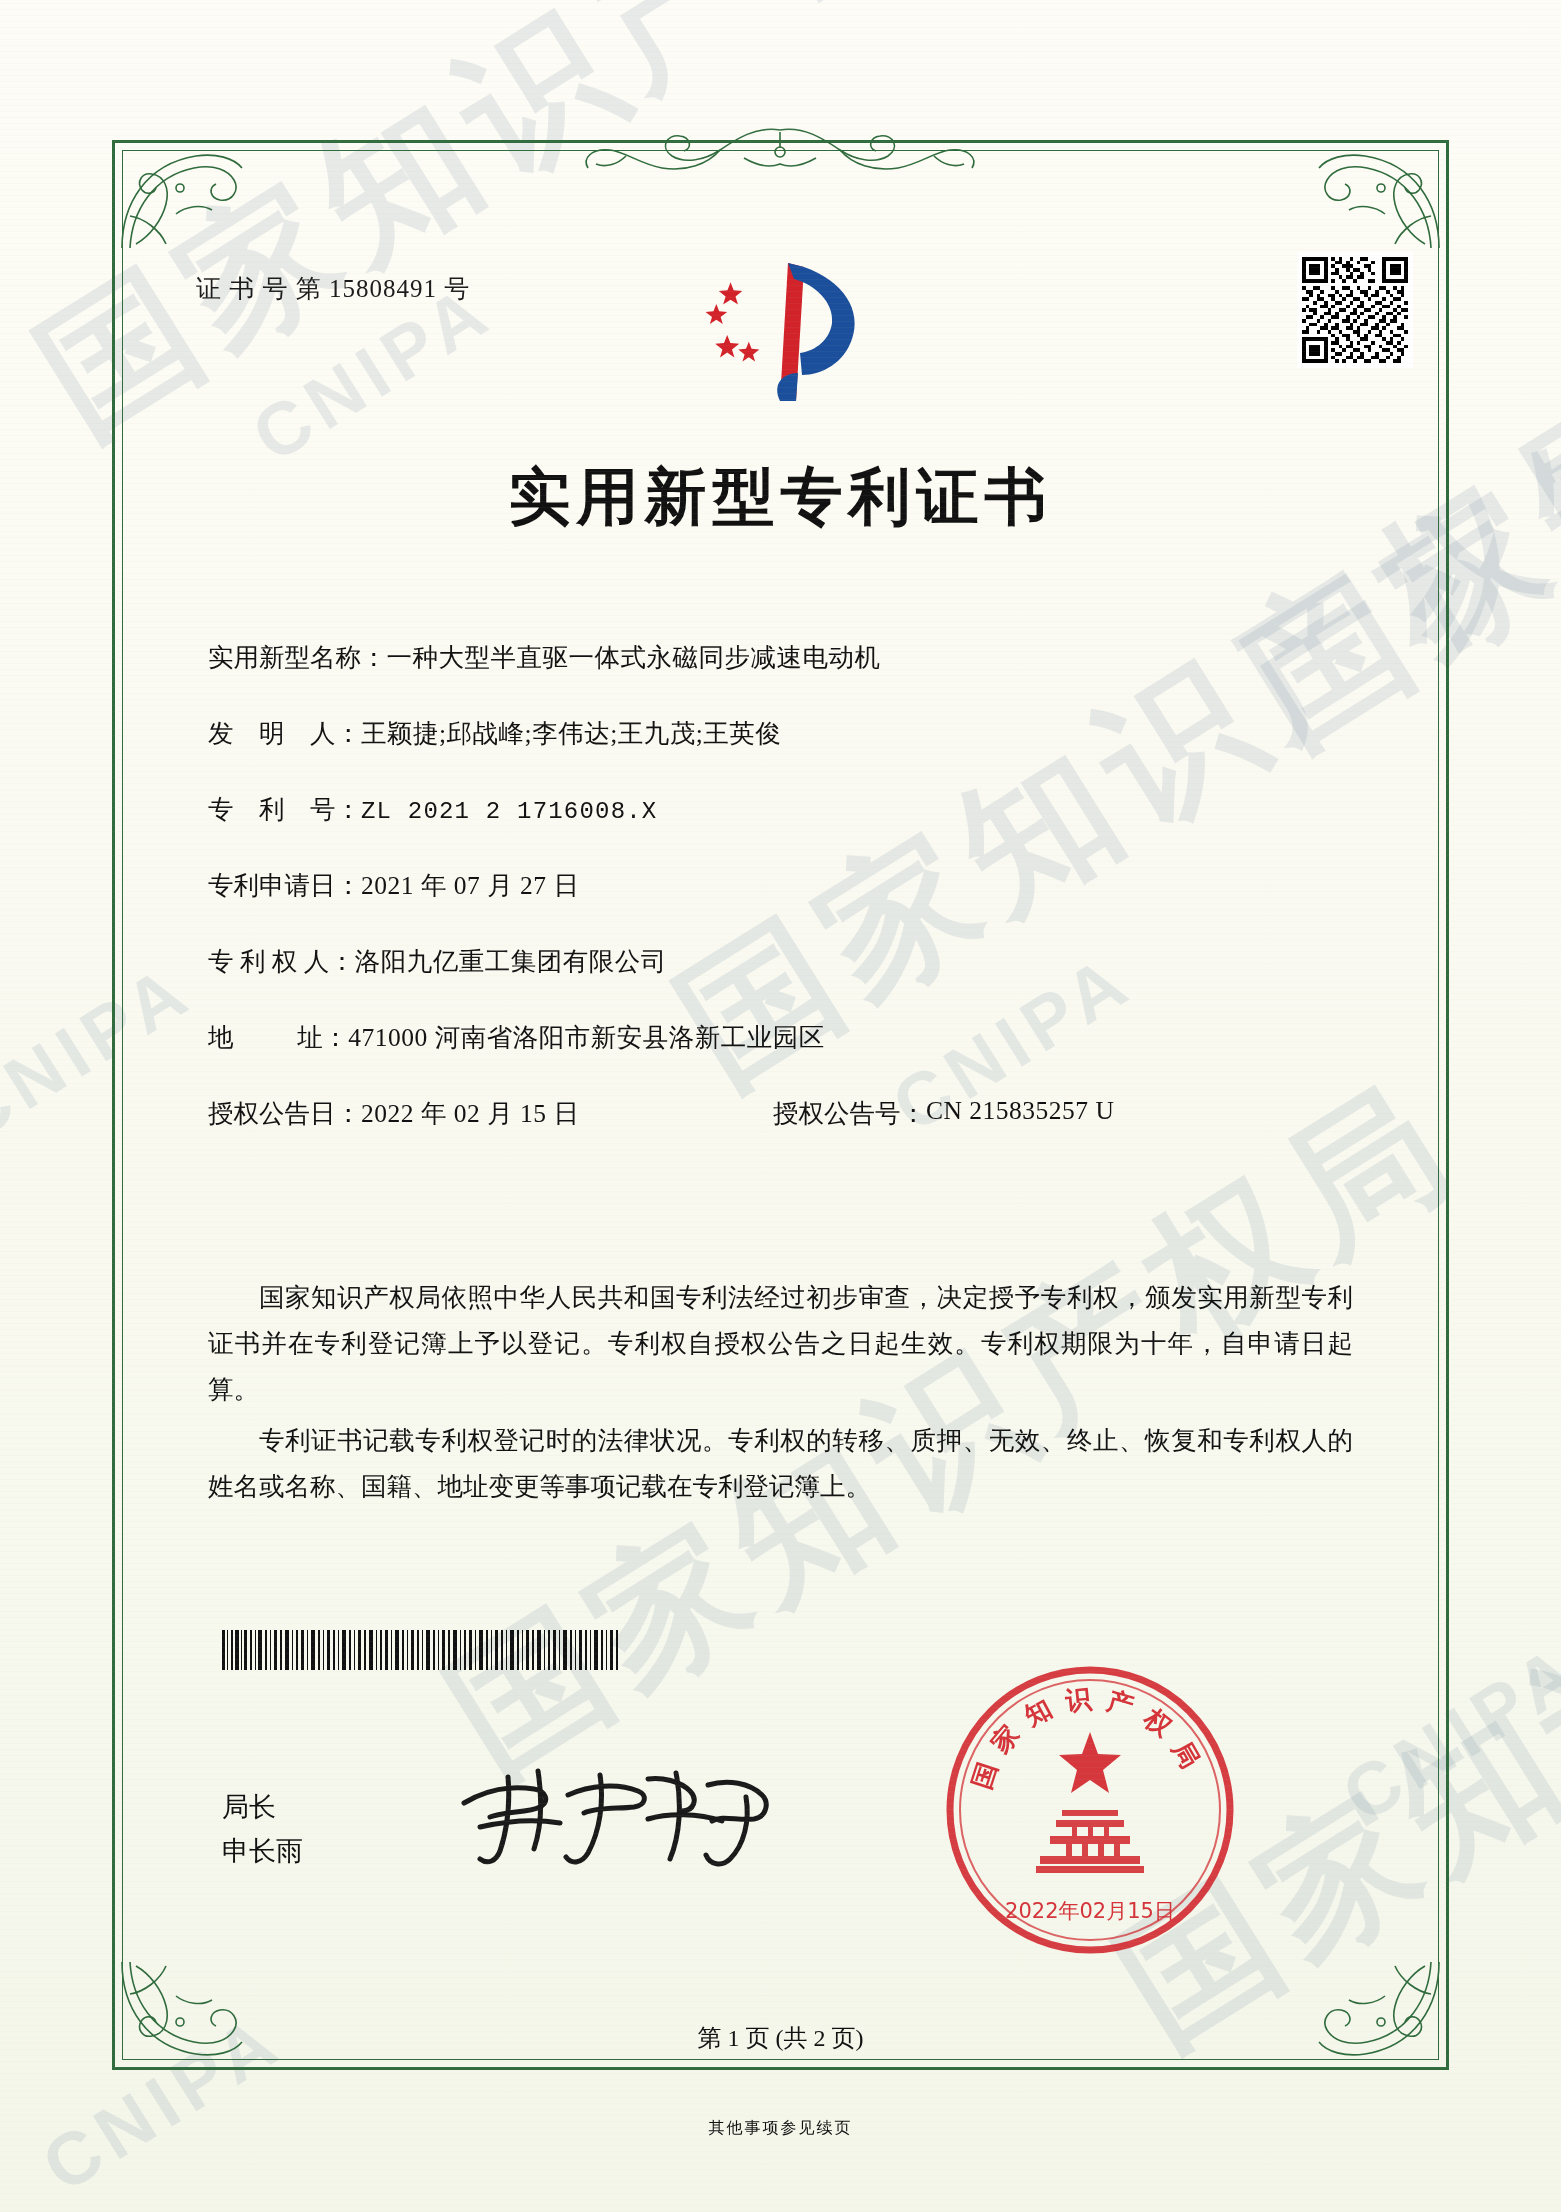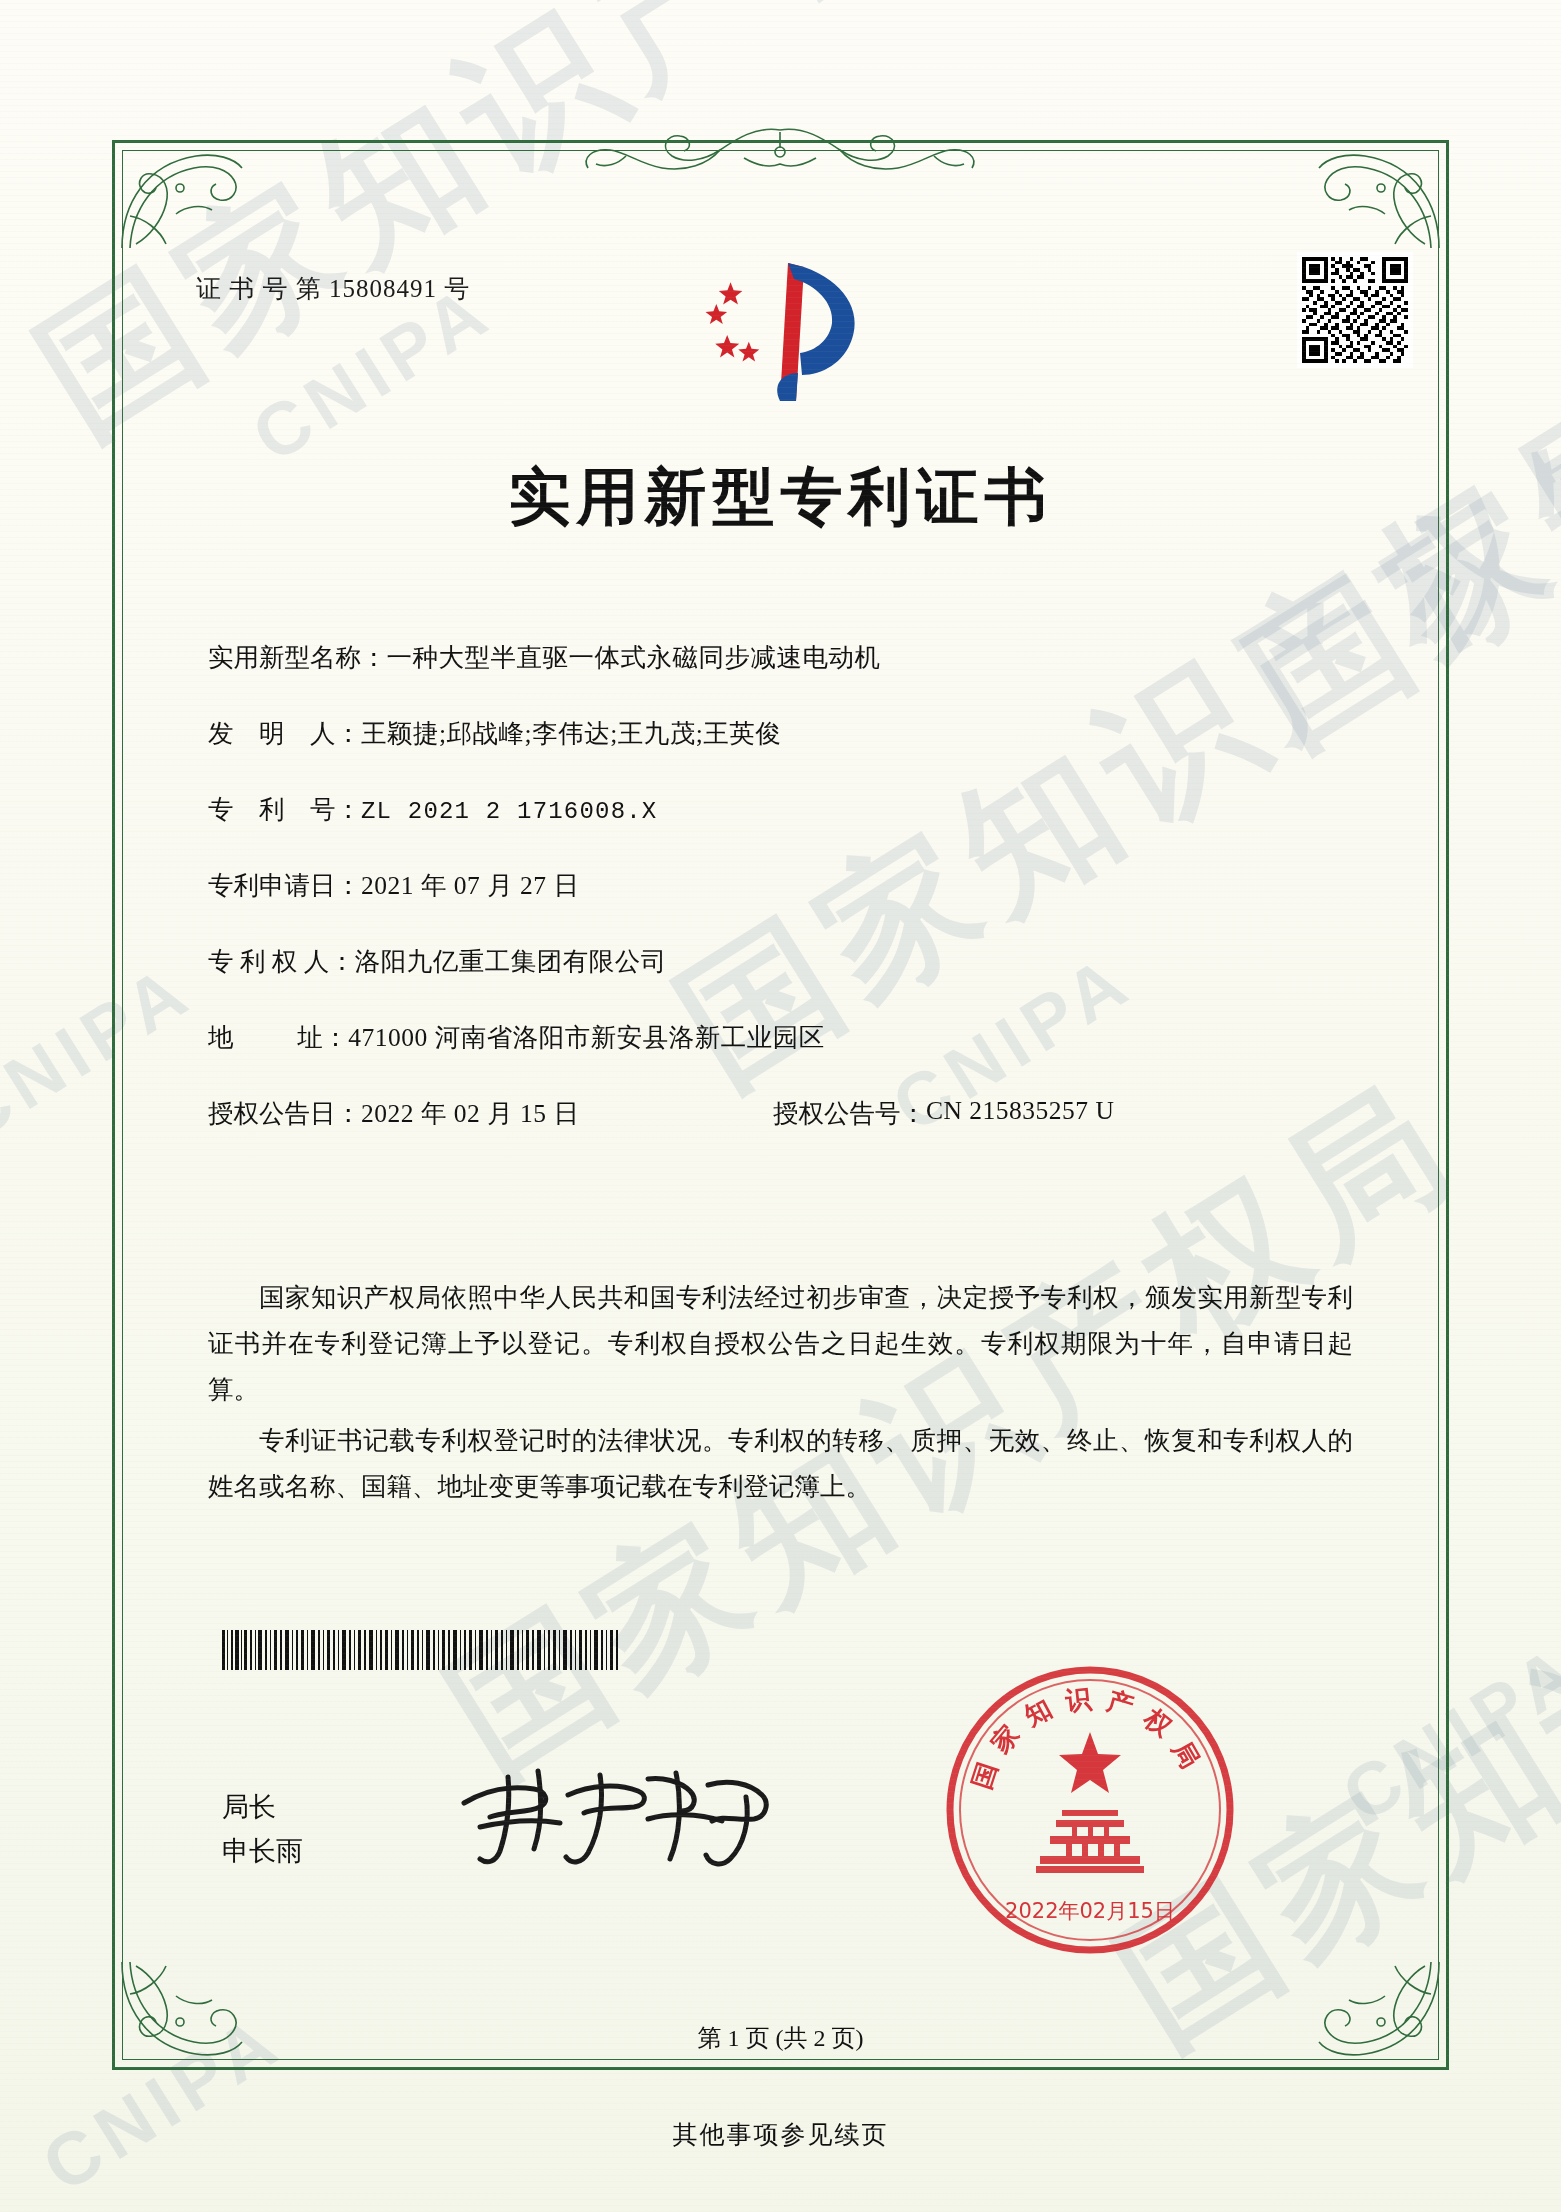--- a/index.html
+++ b/index.html
@@ -212,21 +212,21 @@
     top: 2022px;
     text-align: center;
     font-size: 24px;
     color: #111;
   }
   .footer-note {
     position: absolute;
     left: 0; right: 0;
     top: 2118px;
     text-align: center;
-    font-size: 25px;
+    font-size: 16px;
     color: #111;
     letter-spacing: 2px;
   }
 </style>
 </head>
 <body>
 
 <div class="page">
 
   <div class="wm-layer">

